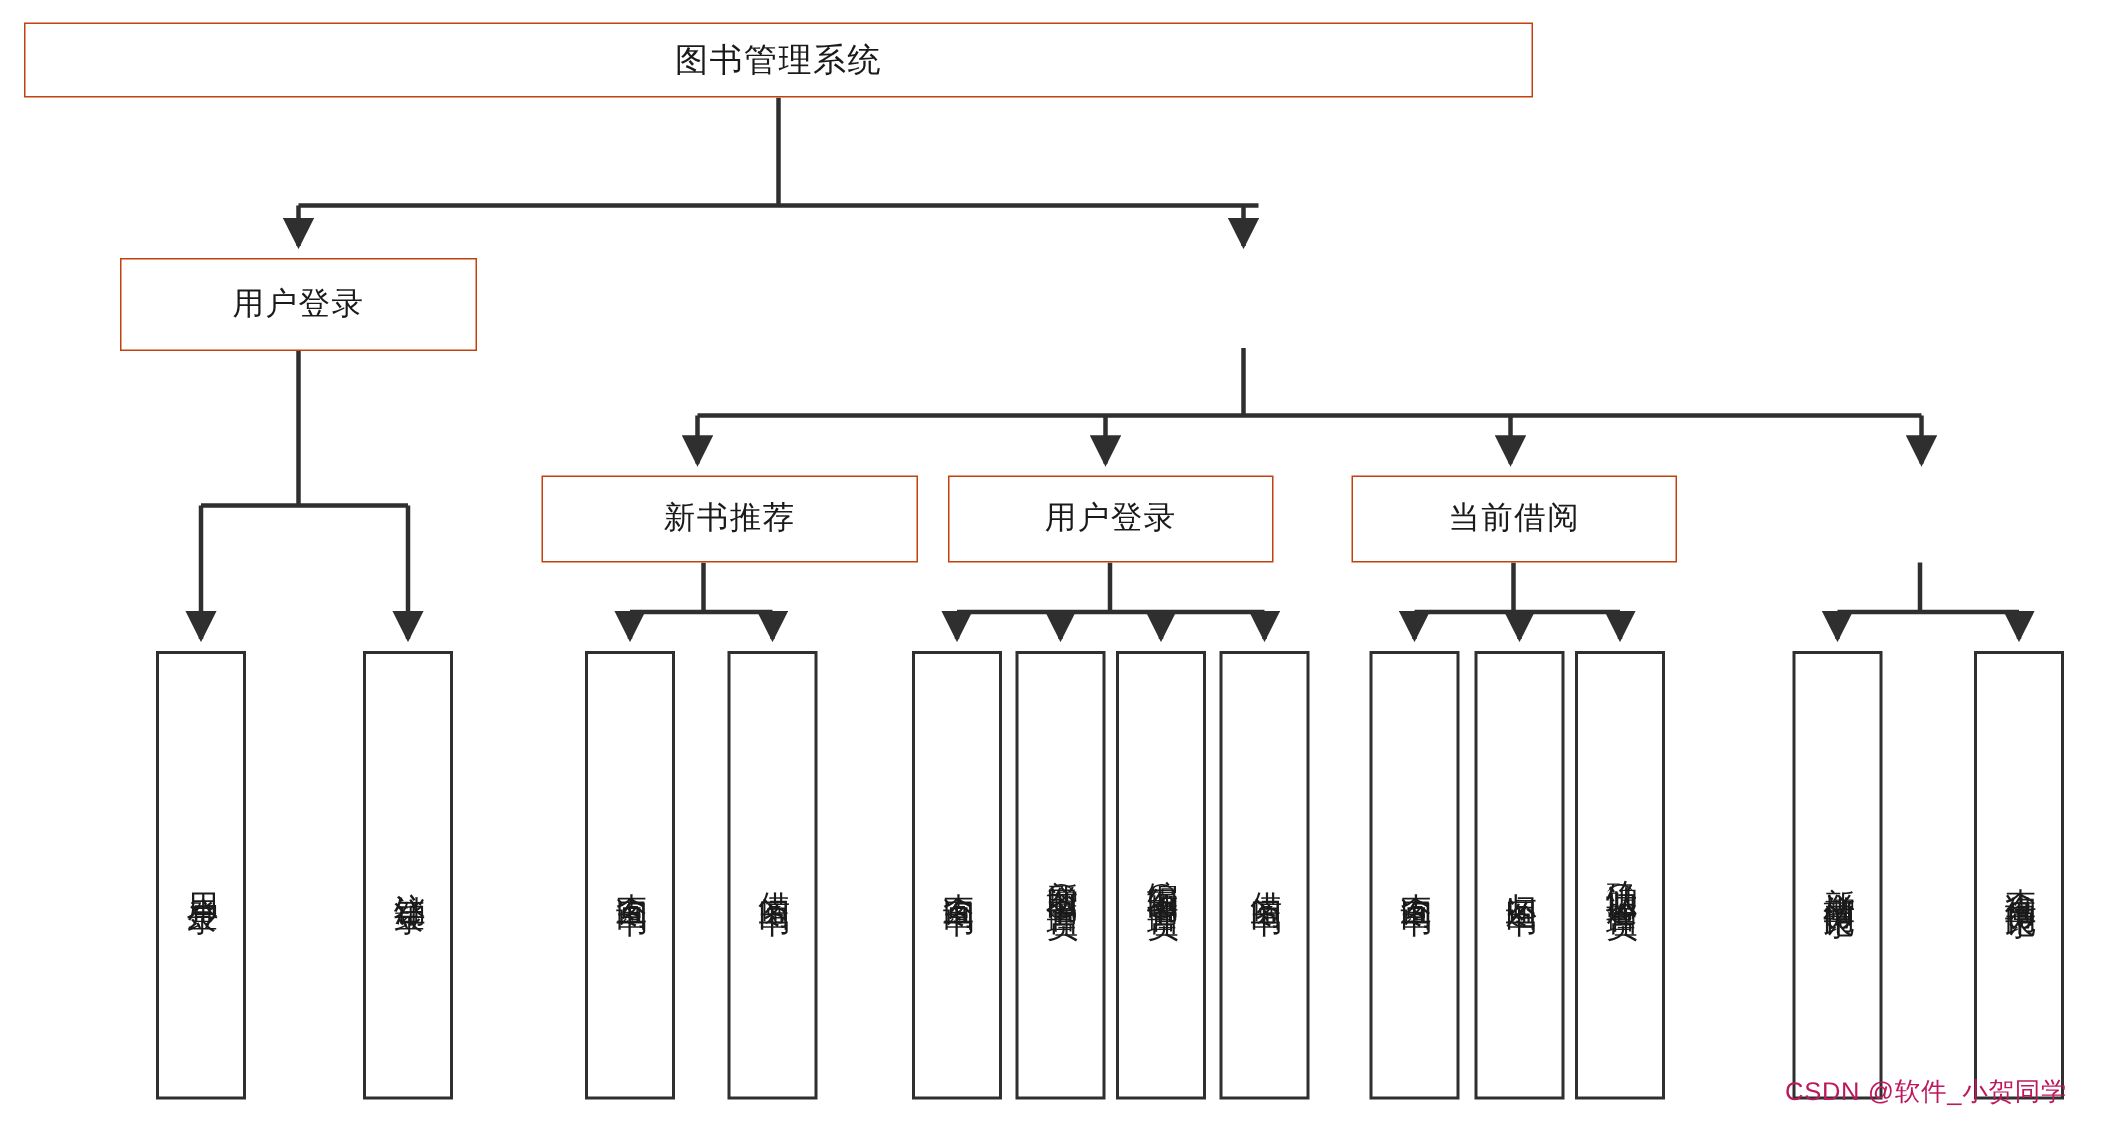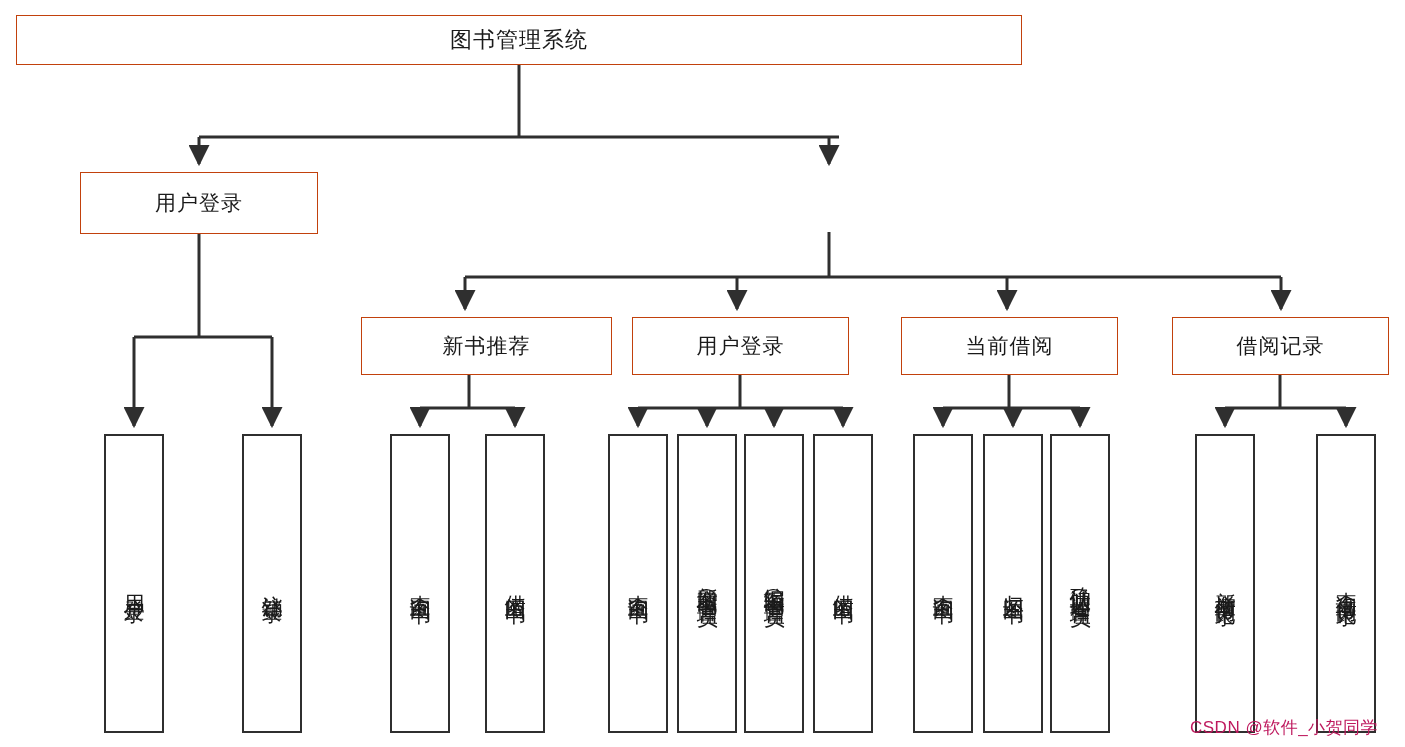--- a/index.html
+++ b/index.html
@@ -125,21 +125,20 @@
     </g>
   </svg>
 
   <div class="node horiz root" style="left: 16px; top: 15px; width: 1006px; height: 50px;">图书管理系统</div>
 
   <div class="node horiz" style="left: 80px; top: 172px; width: 238px; height: 62px;">用户登录</div>
 
   <div class="node horiz" style="left: 361px; top: 317px; width: 251px; height: 58px;">新书推荐</div>
   <div class="node horiz" style="left: 632px; top: 317px; width: 217px; height: 58px;">用户登录</div>
   <div class="node horiz" style="left: 901px; top: 317px; width: 217px; height: 58px;">当前借阅</div>
-  <div class="node horiz" style="left: 1172px; top: 317px; width: 217px; height: 58px;">借阅记录</div>
 
   <div class="leaf" style="left: 104px; top: 434px; width: 60px; height: 299px;">
     <span class="vtext">用户登录</span>
   </div>
   <div class="leaf" style="left: 242px; top: 434px; width: 60px; height: 299px;">
     <span class="vtext">注销登录</span>
   </div>
   <div class="leaf" style="left: 390px; top: 434px; width: 60px; height: 299px;">
     <span class="vtext">查询图书</span>
   </div>

